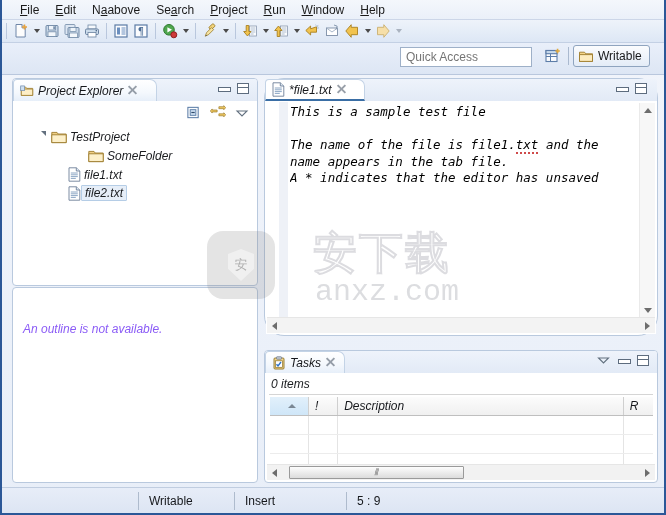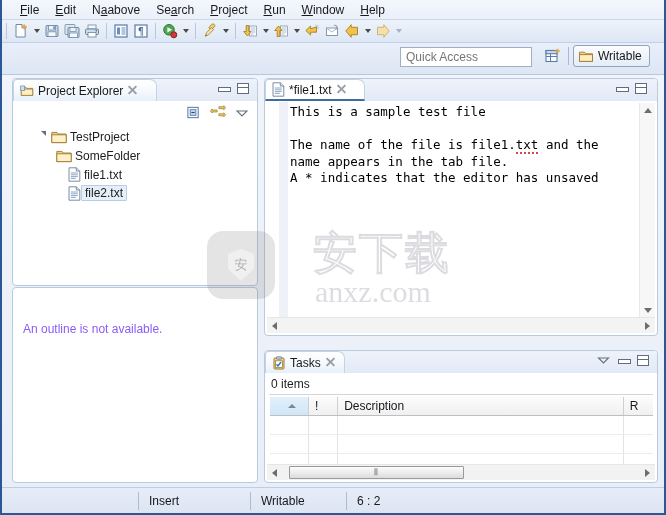--- a/index.html
+++ b/index.html
@@ -114,20 +114,21 @@
     font-size: 12px; color: #17181a;
     cursor: default;
   }
 
   
   .panel {
     position: absolute;
     background: #ffffff;
     border: 1px solid #b9c9de;
     border-radius: 4px;
+    font-style: italic;
   }
   .panel-tabrow {
     position: relative;
     height: 22px;
     background: linear-gradient(to bottom, #eef3fb 0%, #e2eaf6 100%);
     border-top-left-radius: 3px;
     border-top-right-radius: 3px;
   }
   .vtab {
     position: absolute; left: 0; top: 0;
@@ -227,21 +228,21 @@
   }
 
   
   #outline-view { left: 10px; top: 287px; width: 246px; height: 196px; }
   .outline-msg {
     position: absolute; left: 10px; top: 34px;
     font-size: 12px; color: #8b5cf6;
   }
 
   
-  #editor-area { left: 262px; top: 78px; width: 394px; height: 258px; }
+  #editor-area { left: 262px; top: 78px; width: 394px; height: 258px; border-radius: 20px; }
   .editor-body {
     position: absolute; left: 1px; top: 23px; right: 1px; bottom: 1px;
     background: #ffffff;
     overflow: hidden;
   }
   .ed-rulerL {
     position: absolute; left: 0; top: 0; width: 13px; bottom: 15px;
     background: #ffffff;
     border-right: 1px solid #ffffff;
   }
@@ -403,21 +404,21 @@
     font-family: "DejaVu Sans", sans-serif;
     color: transparent;
     -webkit-text-stroke: 2px rgba(150,150,160,0.33);
     letter-spacing: 2px;
     line-height: 48px;
     white-space: nowrap;
   }
   .wm-url {
     position: absolute; left: 108px; top: 45px;
     font-size: 30px;
-    font-family: Liberation Serif, serif;
+    font-family: Liberation Mono, monospace;
     color: rgba(150,152,160,0.33);
     letter-spacing: 0px;
     line-height: 32px;
     white-space: nowrap;
   }
 </style>
 </head>
 <body>
 
 <div id="app">
@@ -626,21 +627,21 @@
             <span class="tw-down"></span>
           </span>
         <span>
           <svg width="16" height="14" viewBox="0 0 16 14" style="display:block">
             <path d="M0.8 2.4h5.2l1.2 1.6h8v8.6h-14.4z" fill="#f0cf84" stroke="#9d7c2c" stroke-width=".9"></path>
             <path d="M0.8 4.8h14.4v7.8h-14.4z" fill="#fdf0ca" stroke="#9d7c2c" stroke-width=".9"></path>
           </svg>
         </span>
         <span class="tlabel">TestProject</span>
       </div>
-      <div class="tree-row" style="padding-left:43px">
+      <div class="tree-row" style="padding-left:75px">
         <span>
           <svg width="16" height="14" viewBox="0 0 16 14" style="display:block">
             <path d="M0.8 2.4h5.2l1.2 1.6h8v8.6h-14.4z" fill="#f0cf84" stroke="#9d7c2c" stroke-width=".9"></path>
             <path d="M0.8 4.8h14.4v7.8h-14.4z" fill="#fdf0ca" stroke="#9d7c2c" stroke-width=".9"></path>
           </svg>
         </span>
         <span class="tlabel">SomeFolder</span>
       </div>
       <div class="tree-row" style="padding-left:55px">
         <span>
@@ -798,18 +799,18 @@
   <div class="watermark">
     <div class="wm-badge">
       <div class="wm-shield">安</div>
     </div>
     <div class="wm-cn">安下载</div>
     <div class="wm-url">anxz.com</div>
   </div>
 
   <div class="statusbar">
     <div class="sb-cell first" style="width:136px"></div>
+    <div class="sb-cell" style="width:96px">Writable</div>
     <div class="sb-cell" style="width:112px">Insert</div>
-    <div class="sb-cell" style="width:96px">Writable</div>
-    <div class="sb-cell" style="width:120px">6 : 2</div>
+    <div class="sb-cell" style="width:120px">5 : 9</div>
   </div>
 
 </div>
 
 </body></html>

